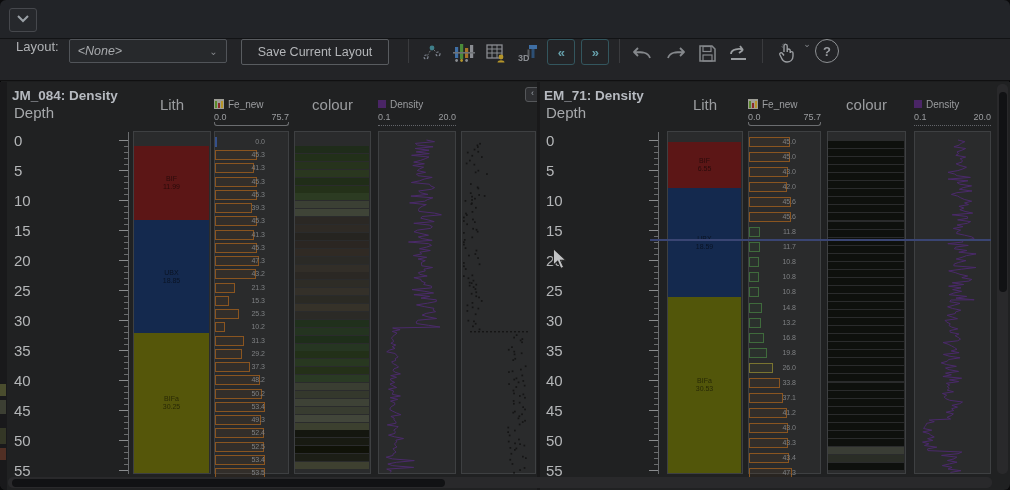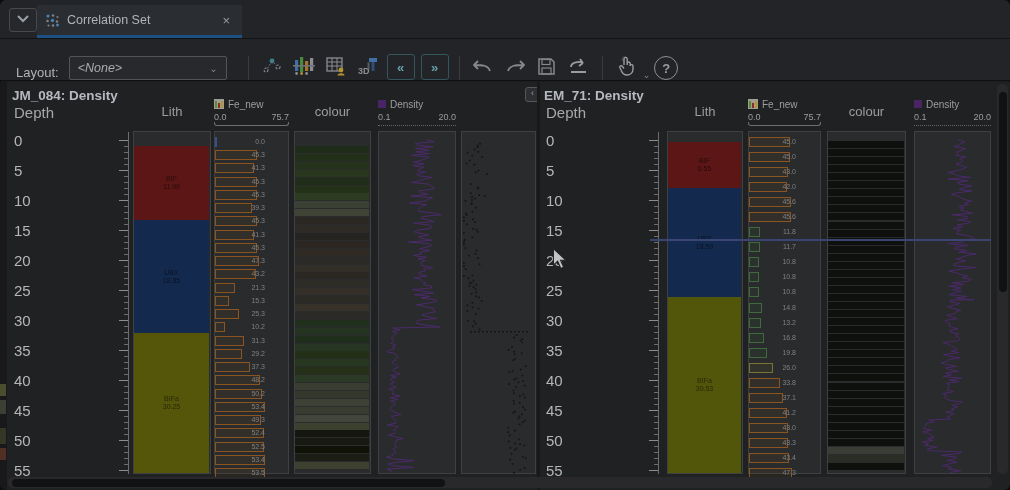--- a/index.html
+++ b/index.html
@@ -10,42 +10,42 @@
   
   .tabbar{position:absolute;left:0;top:0;width:1010px;height:38px;background:#222428;border-bottom:1px solid #121315;}
   .tab-dd{position:absolute;left:9px;top:8px;width:26px;height:22px;background:#26282c;border:1px solid #46484d;border-radius:3px;
           color:#9aa0a6;text-align:center;line-height:20px;font-size:12px;}
   .tab{position:absolute;left:37px;top:5px;width:205px;height:33px;background:#2a2d31;border-bottom:3px solid #1d5182;
        display:flex;align-items:center;padding:0 8px;box-sizing:border-box;}
   .tab-lb{color:#b0b4b8;font-size:12.5px;margin-left:7px;flex:1;}
   .tab-x{color:#9a9da1;font-size:13px;padding:0 4px;}
   
   .toolbar{position:absolute;left:0;top:39px;width:1010px;height:42px;background:#232427;border-bottom:1px solid #101011;
-           display:flex;align-items:flex-end;padding:0 16px;box-sizing:border-box;}
+           display:flex;align-items:flex-start;padding:0 16px;box-sizing:border-box;}
   .tb-label{color:#b0b2b5;font-size:13px;margin-right:10px;}
   .tb-select{width:158px;height:24px;background:#27292c;border:1px solid #515459;border-radius:2px;display:flex;align-items:center;
              padding:0 8px;box-sizing:border-box;margin-right:14px;}
   .tb-select .val{color:#a8aaad;font-size:12.5px;font-style:italic;flex:1;}
   .tb-select .chev{color:#84878b;font-size:10px;}
   .tb-btn{height:26px;border:1px solid #595c60;border-radius:2px;background:transparent;color:#b4b6b9;font-size:12.5px;
           padding:0 16px;margin-right:12px;font-family:inherit;}
   .vsep{width:1px;height:24px;background:#3a3b3e;margin:0 7px;}
   .ticon{width:28px;height:28px;display:flex;align-items:center;justify-content:center;margin:0 2px;border-radius:3px;}
   .boxicon{width:26px;height:24px;border:1.5px solid #33565e;border-radius:3px;color:#66a0ab;font-size:13px;font-weight:bold;
            display:flex;align-items:center;justify-content:center;margin:0 3px;}
   .helpicon{width:22px;height:22px;border:1.5px solid #8e9194;border-radius:50%;color:#9a9da1;font-size:13px;font-weight:bold;
             display:flex;align-items:center;justify-content:center;}
   .smallchev{color:#84878b;font-size:9px;margin:0 4px 0 1px;}
   
   #main{position:absolute;left:0;top:82px;width:1010px;height:408px;background:#202122;}
   .ptitle{position:absolute;top:6px;color:#b6bac0;font-size:13.5px;font-weight:bold;}
   .collapse-btn{position:absolute;top:5px;width:13px;height:13px;background:#2e2f32;border:1px solid #55575a;border-radius:3px;
                 color:#9aa0a6;font-size:9px;line-height:11px;text-align:center;}
   .depth-hd{position:absolute;top:22px;color:#a6a8ab;font-size:15px;}
-  .col-hd{position:absolute;top:22px;color:#9b9da0;font-size:13px;text-align:center;}
+  .col-hd{position:absolute;top:14px;color:#9b9da0;font-size:15px;text-align:center;}
   .trk-hd{position:absolute;top:16px;}
   .trk-hd .r1{display:flex;align-items:center;color:#9b9da0;font-size:10px;height:12px;}
   .trk-hd .r2{display:flex;justify-content:space-between;color:#9b9da0;font-size:9px;height:12px;align-items:flex-end;}
   .ul-solid{height:3px;border-bottom:1px solid #6b6d70;border-left:1px solid #6b6d70;border-right:1px solid #6b6d70;
             border-radius:0 0 3px 3px;}
   .ul-dot{height:3px;border-bottom:1px dotted #63656a;}
   .mini-bars{display:inline-flex;gap:1px;background:#9e9e96;padding:1px;margin-right:4px;height:8px;align-items:flex-end;}
   .mini-bars i{display:block;width:2px;}
   .sq{display:inline-block;width:8px;height:8px;margin-right:4px;}
   .panel-div{position:absolute;top:0;width:3px;height:408px;background:#19191a;}
@@ -61,43 +61,29 @@
 <body>
 
 <div id="stage">
 
   <div class="tabbar">
     <div class="tab-dd">
       <svg width="12" height="8" viewBox="0 0 12 8">
           <path d="M1 1 L6 6 L11 1" fill="none" stroke="#9aa0a6" stroke-width="2"></path>
         </svg>
     </div>
-    <div class="tab">
-      <svg width="15" height="15" viewBox="0 0 15 15">
-        <circle cx="3" cy="3" r="1.6" fill="#4a7fae"></circle>
-          <circle cx="8" cy="2.5" r="1.3" fill="#7d8187"></circle>
-          <circle cx="12.5" cy="4" r="1.1" fill="#7d8187"></circle>
-        <circle cx="2.5" cy="8" r="1.3" fill="#7d8187"></circle>
-          <circle cx="7.5" cy="7.5" r="1.7" fill="#4a7fae"></circle>
-          <circle cx="12" cy="8.5" r="1.2" fill="#7d8187"></circle>
-        <circle cx="3.5" cy="12.5" r="1.1" fill="#7d8187"></circle>
-          <circle cx="8" cy="12.5" r="1.3" fill="#7d8187"></circle>
-          <circle cx="12.5" cy="12" r="1.5" fill="#4a7fae"></circle>
-      </svg>
-      <span class="tab-lb">Correlation Set</span>
-      <span class="tab-x">×</span>
-    </div>
   </div>
 
   <div class="toolbar">
     <span class="tb-label">Layout:</span>
     <div class="tb-select">
       <span class="val">&lt;None&gt;</span>
       <span class="chev">⌄</span>
     </div>
+    <button class="tb-btn">Save Current Layout</button>
     <div class="vsep"></div>
 
     <div class="ticon">
       <svg width="20" height="18" viewBox="0 0 20 18">
         <circle cx="4" cy="13" r="2" fill="none" stroke="#7f8691" stroke-width="1.2" stroke-dasharray="2 1.5"></circle>
         <circle cx="10" cy="4" r="2.4" fill="#3f7f8a"></circle>
         <circle cx="16" cy="10" r="2" fill="none" stroke="#7f8691" stroke-width="1.2" stroke-dasharray="2 1.5"></circle>
         <path d="M5.5 11.5 L8.7 6 M11.8 5.8 L14.6 8.6" stroke="#6f7478" stroke-width="1" stroke-dasharray="2 1.5" fill="none"></path>
       </svg>
     </div>

